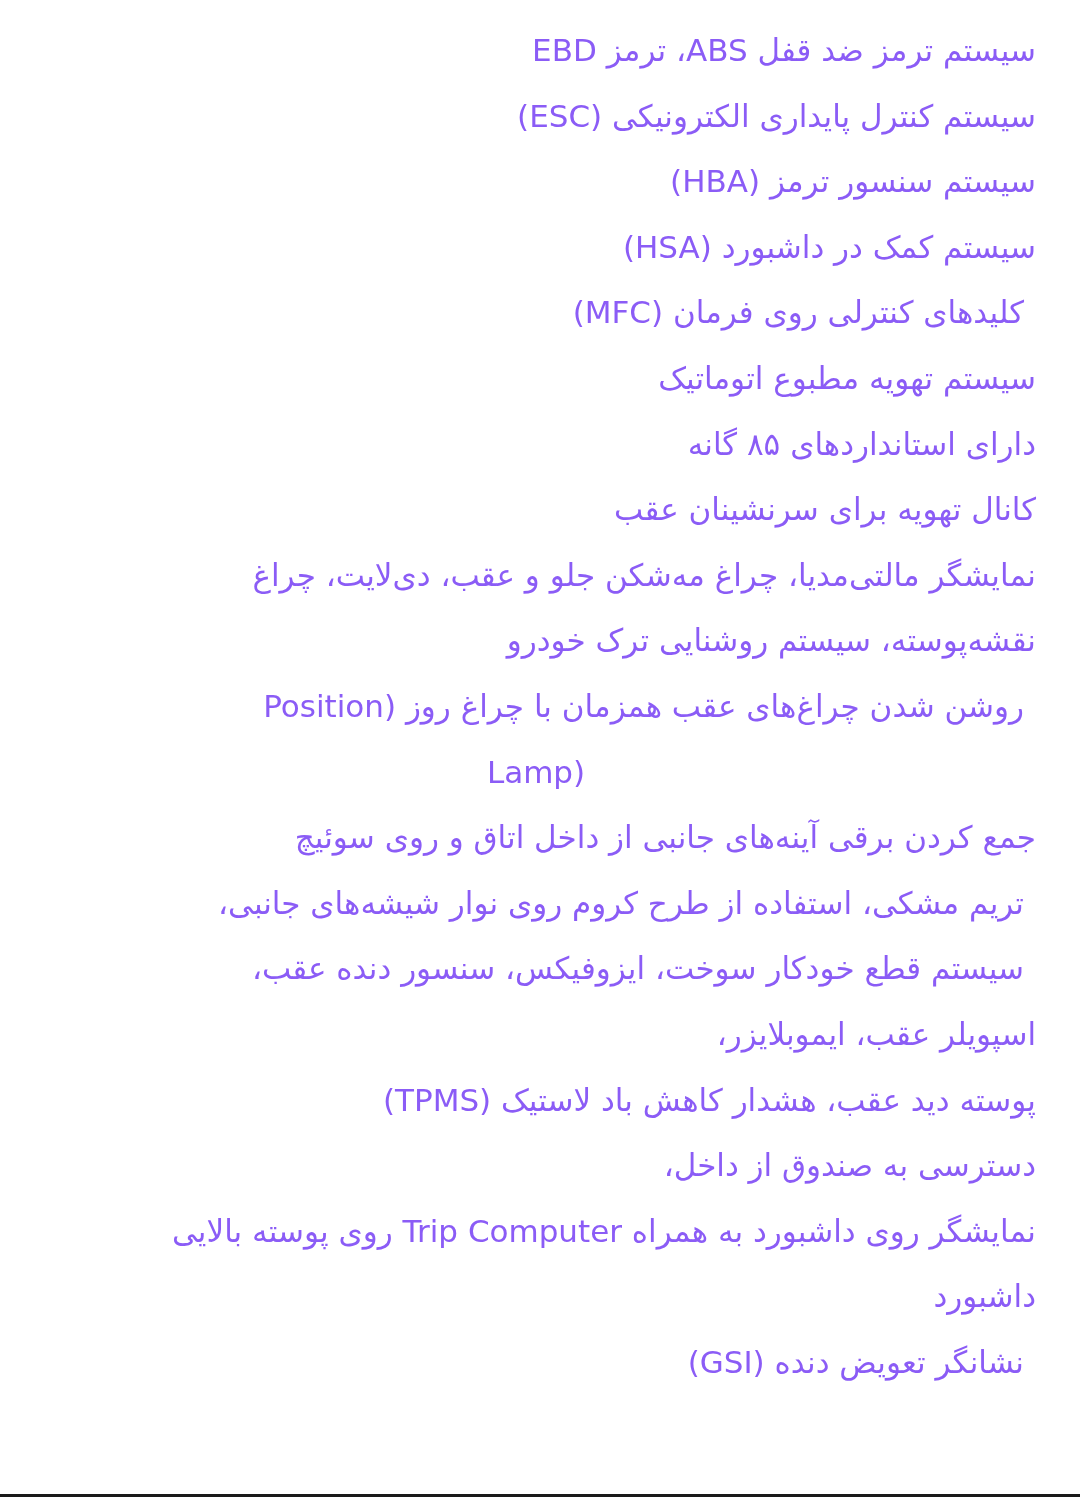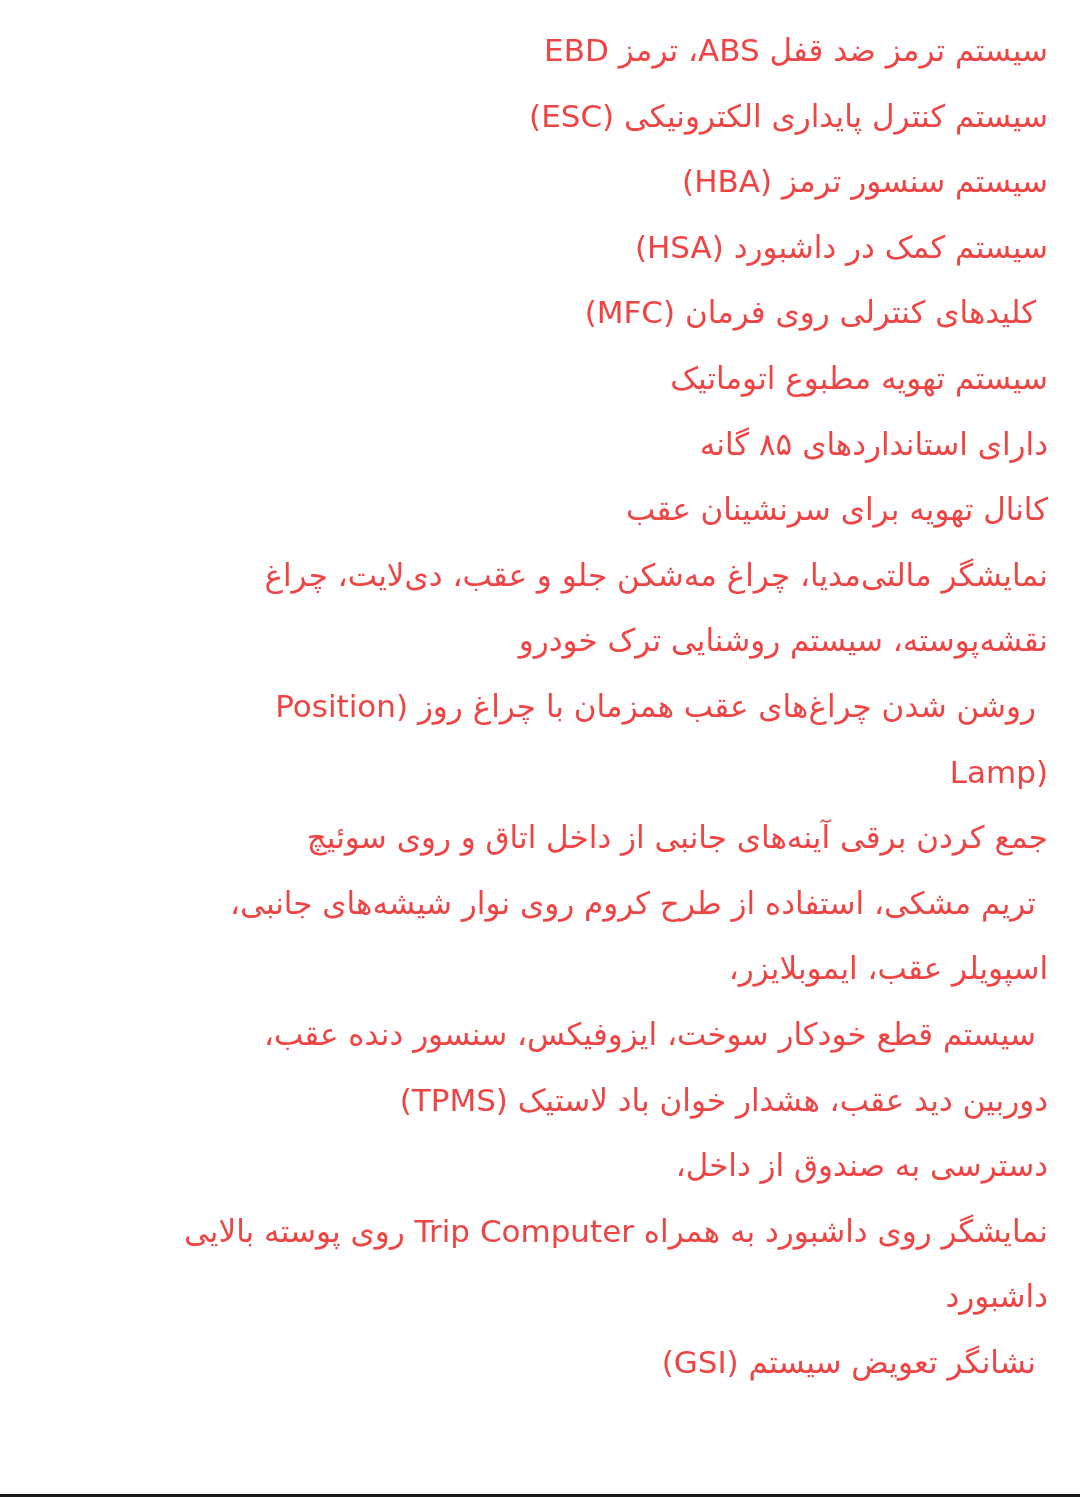--- a/index.html
+++ b/index.html
@@ -11,26 +11,26 @@
       width: 1080px;
       height: 1497px;
       overflow: hidden;
       position: relative;
     }
     .doc {
       direction: rtl;
       text-align: right;
       position: absolute;
       top: 18px;
-      right: 32px;
+      right: 44px;
       width: 1000px;
       font-family: "DejaVu Sans", "Liberation Sans", sans-serif;
       font-size: 31px;
       line-height: 65.6px;
-      color: #ef4444;
+      color: #8b5cf6;
     }
     .line {
       display: block;
       white-space: nowrap;
     }
     .indent { padding-right: 12px; }
     .bottom-rule {
       position: absolute;
       left: 0;
       right: 0;
@@ -47,25 +47,25 @@
   <span class="line">سیستم کنترل پایداری الکترونیکی (ESC)</span>
   <span class="line">سیستم سنسور ترمز (HBA)</span>
   <span class="line">سیستم کمک در داشبورد (HSA)</span>
   <span class="line indent">کلیدهای کنترلی روی فرمان (MFC)</span>
   <span class="line">سیستم تهویه مطبوع اتوماتیک</span>
   <span class="line">دارای استانداردهای ۸۵ گانه</span>
   <span class="line">کانال تهویه برای سرنشینان عقب</span>
   <span class="line">نمایشگر مالتی‌مدیا، چراغ مه‌شکن جلو و عقب،  دی‌لایت، چراغ</span>
   <span class="line">نقشه‌پوسته، سیستم روشنایی ترک خودرو</span>
   <span class="line indent">روشن شدن چراغ‌های عقب همزمان با چراغ روز (Position</span>
-  <span class="line" style="direction:ltr;text-align:right;">Lamp)</span>
+  <span class="line" style="direction:ltr;text-align:center;">Lamp)</span>
   <span class="line">جمع کردن برقی آینه‌های جانبی از داخل اتاق و روی سوئیچ</span>
   <span class="line indent">تریم مشکی، استفاده از طرح کروم روی نوار شیشه‌های جانبی،</span>
+  <span class="line indent">سیستم قطع خودکار سوخت، ایزوفیکس،  سنسور دنده عقب،</span>
   <span class="line">اسپویلر عقب، ایموبلایزر،</span>
-  <span class="line indent">سیستم قطع خودکار سوخت، ایزوفیکس،  سنسور دنده عقب،</span>
-  <span class="line">دوربین دید عقب، هشدار خوان باد لاستیک (TPMS)</span>
+  <span class="line">پوسته دید عقب، هشدار کاهش باد لاستیک (TPMS)</span>
   <span class="line">دسترسی به صندوق از داخل،</span>
   <span class="line">نمایشگر روی داشبورد به همراه Trip Computer روی پوسته بالایی</span>
   <span class="line">داشبورد</span>
-  <span class="line indent">نشانگر تعویض سیستم (GSI)</span>
+  <span class="line indent">نشانگر تعویض دنده (GSI)</span>
 </div>
 
 <div class="bottom-rule"></div>
 
 </body></html>

